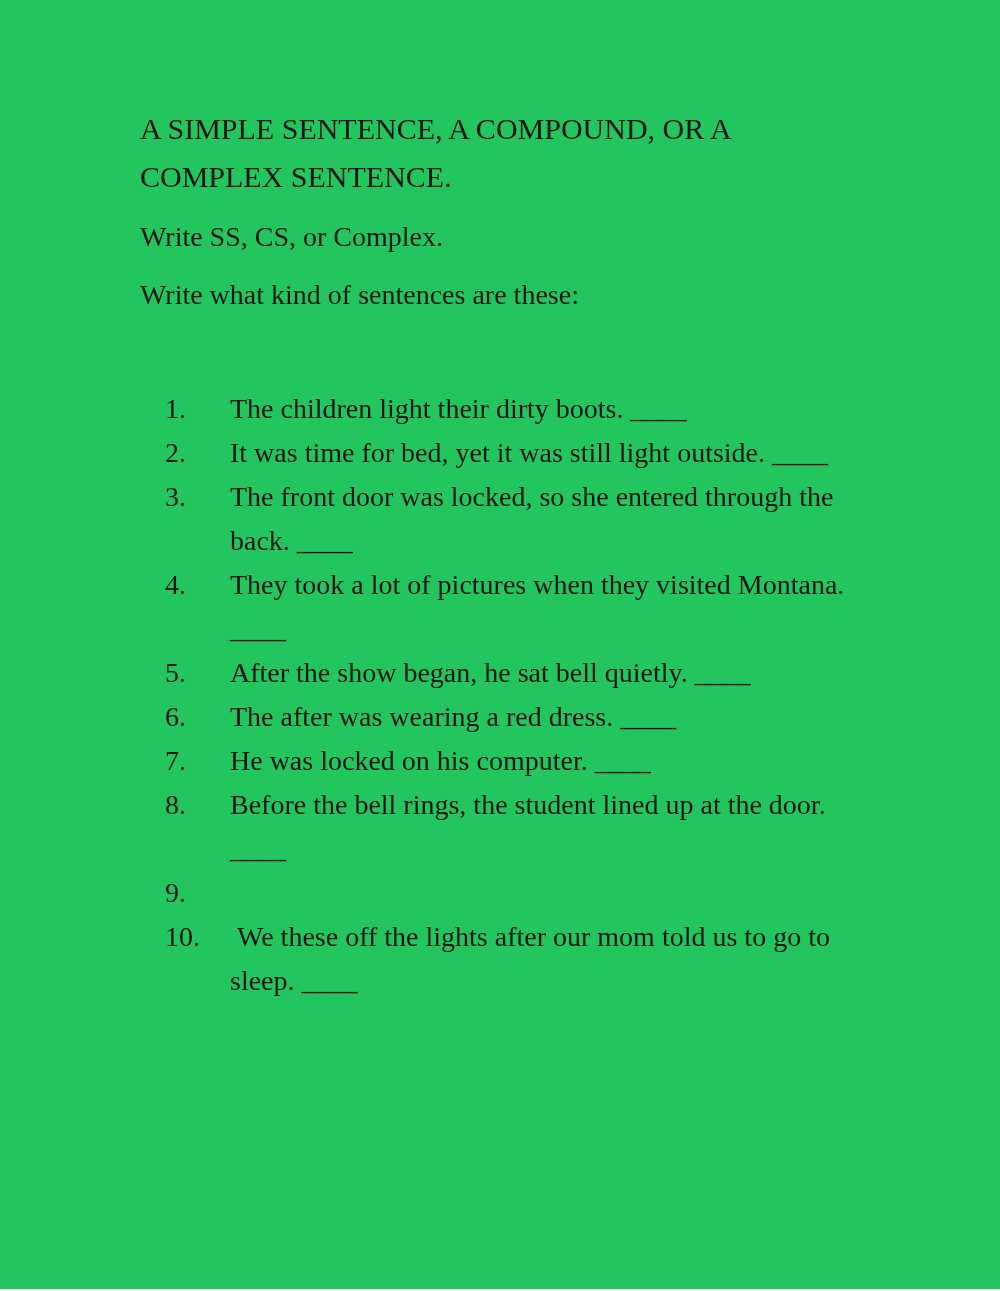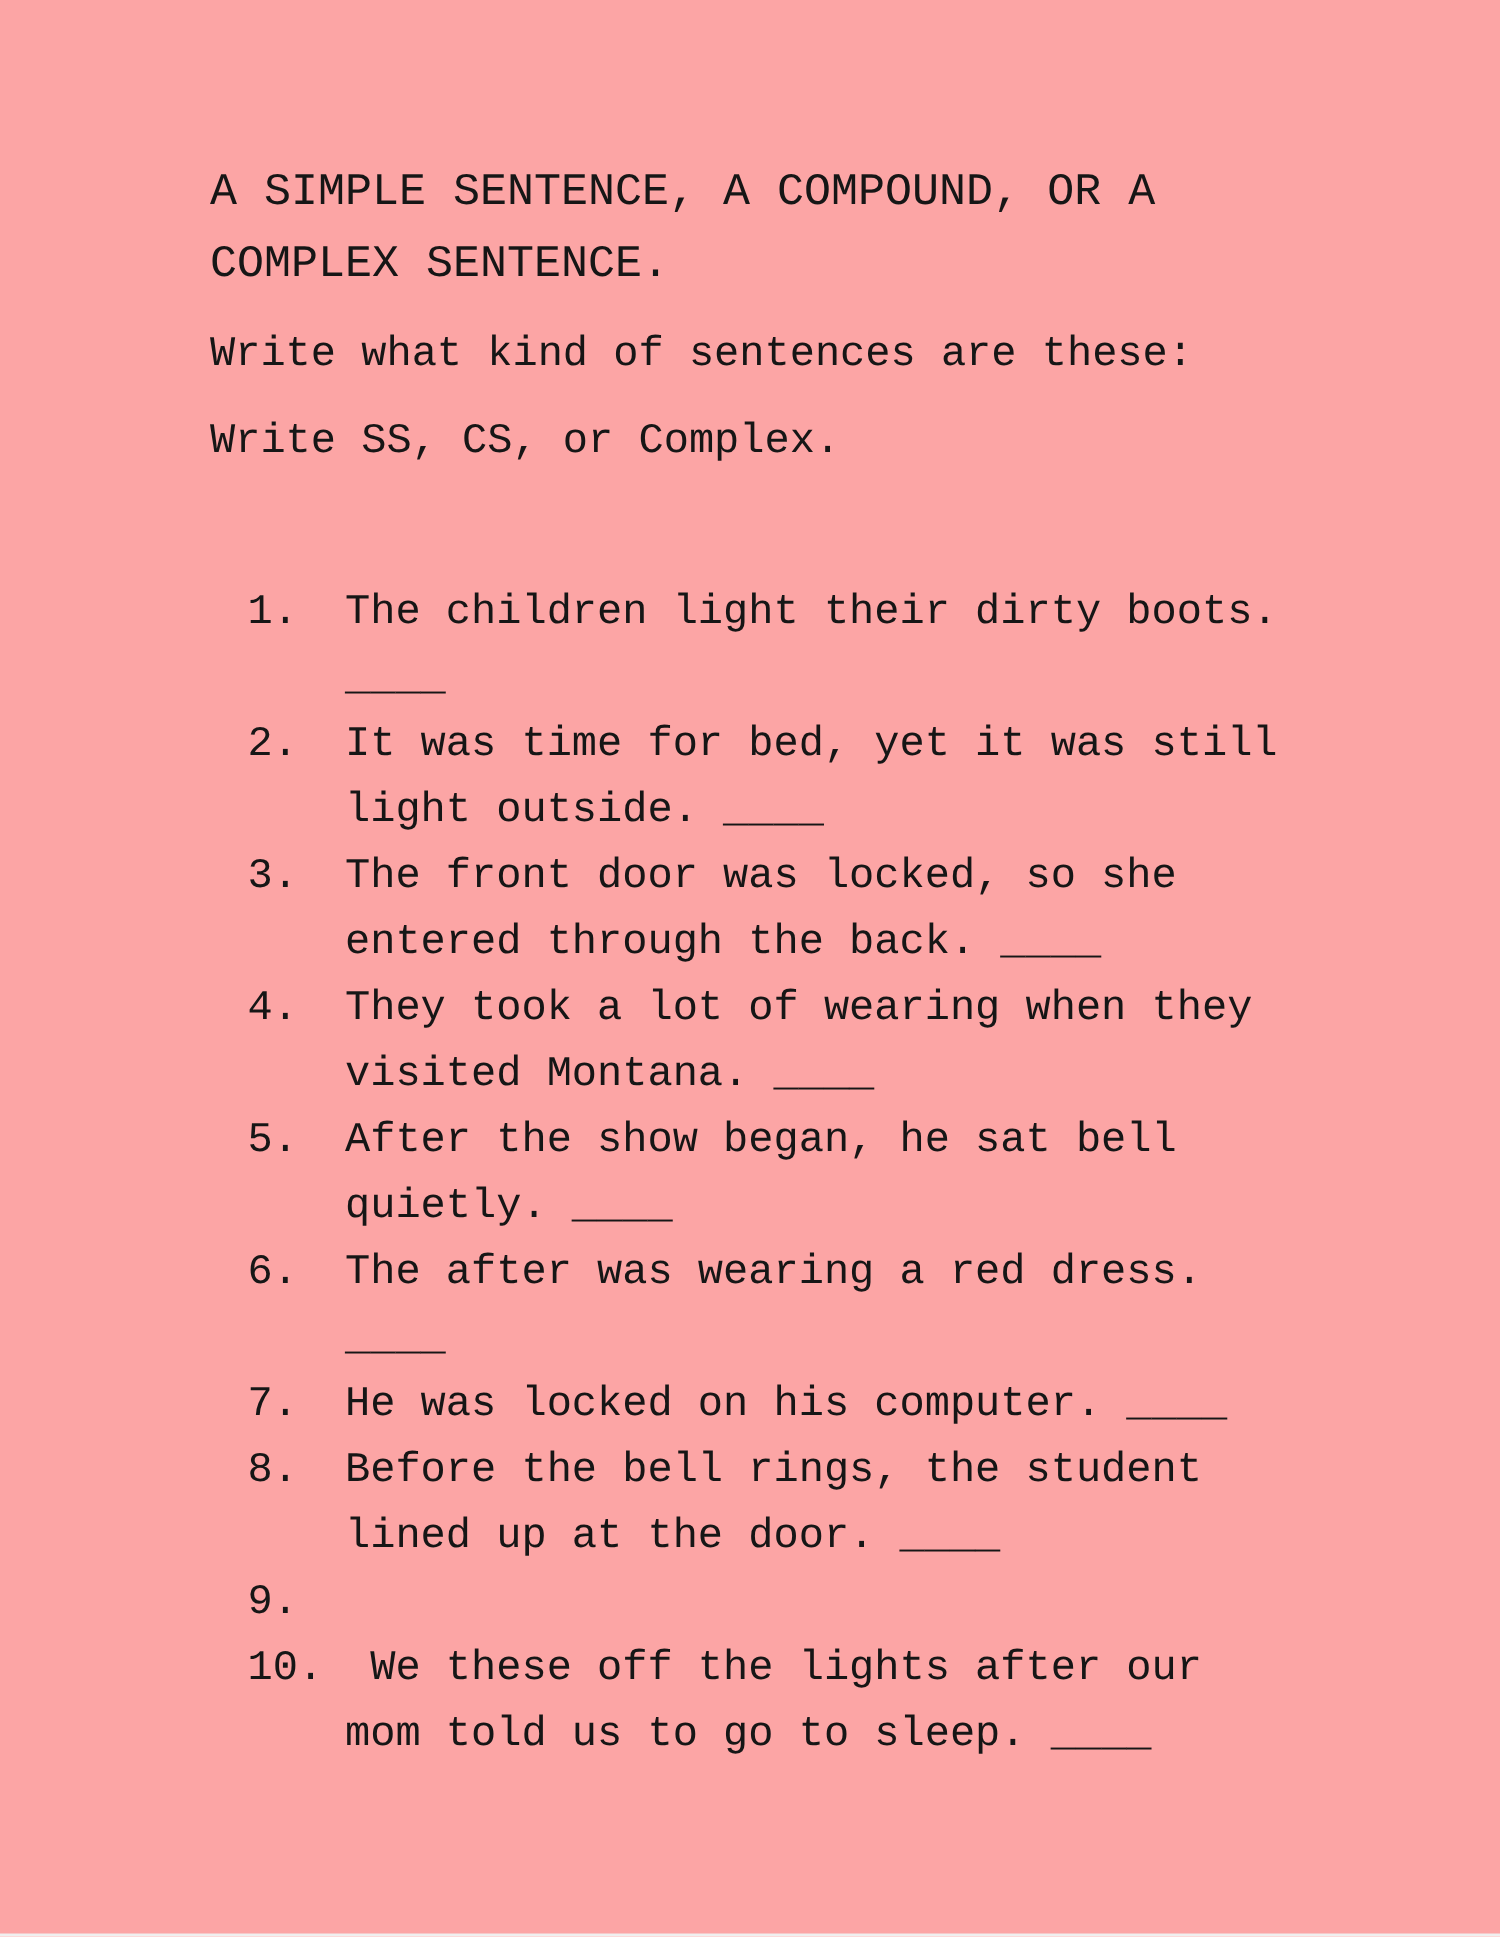--- a/index.html
+++ b/index.html
@@ -4,25 +4,25 @@
 <style>
   html, body {
     margin: 0;
     padding: 0;
     background: #ffffff;
   }
   .page {
     position: relative;
     width: 1000px;
     height: 1291px;
-    background: #fca5a5;
+    background: #22c55e;
     overflow: hidden;
     box-sizing: border-box;
     padding: 105px 0 0 140px;
-    font-family: Liberation Mono, monospace;
+    font-family: Liberation Serif, serif;
     color: #161616;
     -webkit-font-smoothing: antialiased;
   }
   .title {
     font-size: 30px;
     line-height: 48px;
     width: 700px;
     font-weight: normal;
     margin: 0;
   }
@@ -60,41 +60,41 @@
     background: #f0f0f0;
   }
 </style>
 </head>
 <body>
 
 <div class="page">
 
   <h1 class="title">A SIMPLE SENTENCE, A COMPOUND, OR A COMPLEX SENTENCE.</h1>
 
+  <p class="intro">Write SS, CS, or Complex.</p>
+
   <p class="intro">Write what kind of sentences are these:</p>
-
-  <p class="intro">Write SS, CS, or Complex.</p>
 
   <div class="list">
 
   <div class="item">
       <span class="num">1.</span>
         <span class="text"><span>The children light their dirty boots.</span> <span>____</span></span>
     </div>
       <div class="item">
       <span class="num">2.</span>
         <span class="text"><span>It was time for bed, yet it was still light outside.</span> <span>____</span></span>
     </div>
       <div class="item">
       <span class="num">3.</span>
         <span class="text"><span>The front door was locked, so she entered through the back.</span> <span>____</span></span>
     </div>
       <div class="item">
       <span class="num">4.</span>
-        <span class="text"><span>They took a lot of wearing when they visited Montana.</span> <span>____</span></span>
+        <span class="text"><span>They took a lot of pictures when they visited Montana.</span> <span>____</span></span>
     </div>
       <div class="item">
       <span class="num">5.</span>
         <span class="text"><span>After the show began, he sat bell quietly.</span> <span>____</span></span>
     </div>
       <div class="item">
       <span class="num">6.</span>
         <span class="text"><span>The after was wearing a red dress.</span> <span>____</span></span>
     </div>
       <div class="item">

